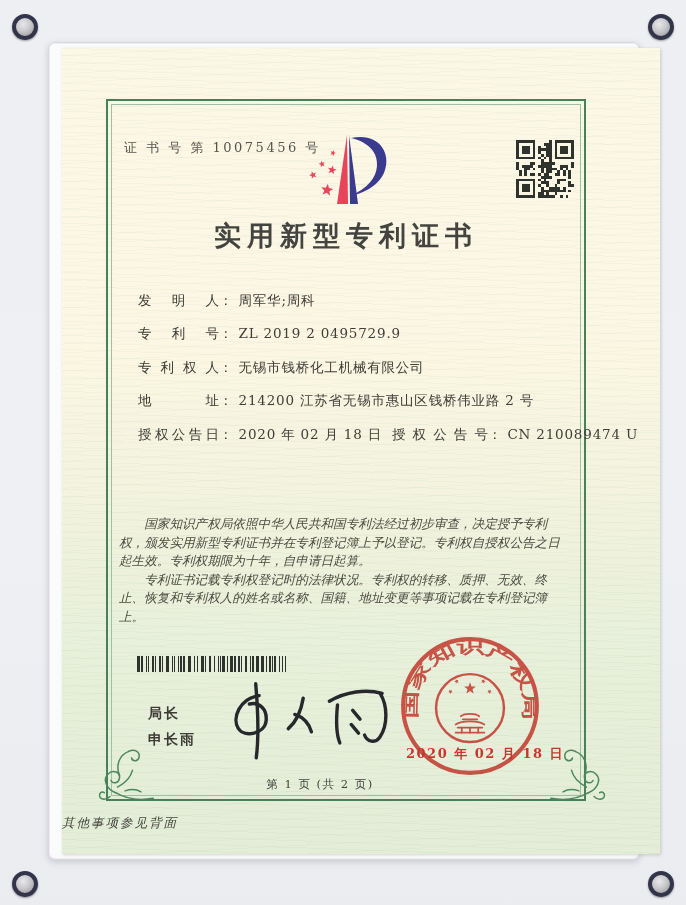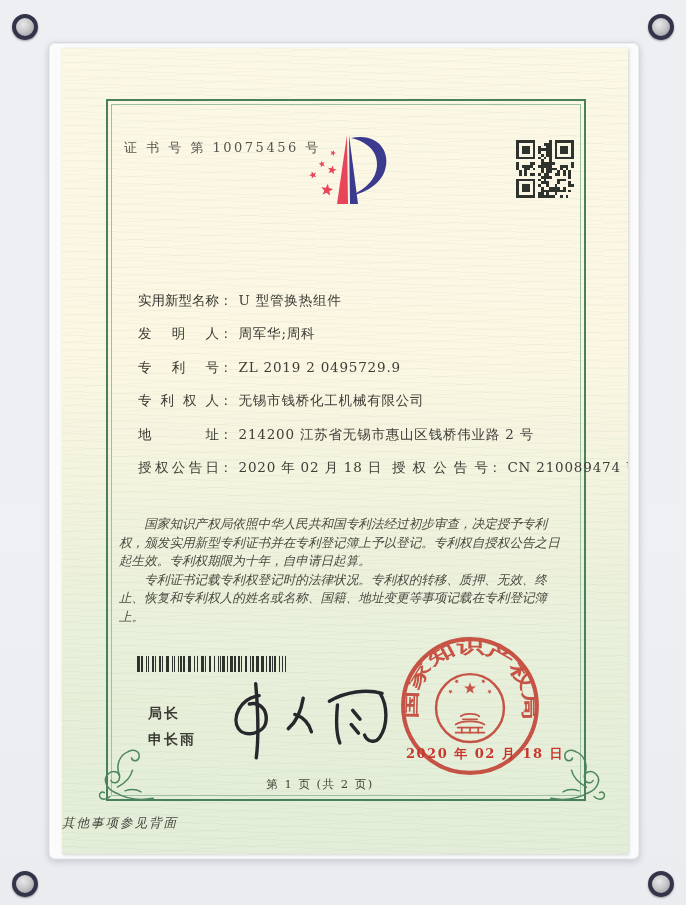--- a/index.html
+++ b/index.html
@@ -26,20 +26,21 @@
   }
   
   .page{
     position:absolute;left:13px;top:5px;width:566px;height:806px;
     background-image:
       repeating-linear-gradient(2deg, rgba(110,160,120,.055) 0 1px, transparent 1px 7px),
       repeating-linear-gradient(-3deg, rgba(110,160,120,.045) 0 1px, transparent 1px 9px),
       linear-gradient(180deg,#fcf8e6 0%,#fbf7e3 38%,#f3f3de 55%,#e9f0db 72%,#e3edd7 100%);
     box-shadow:1px 1px 3px rgba(90,95,85,.25);
     overflow:hidden;
+    padding-left:32px;
   }
   
   .frame{
     position:absolute;left:44px;top:51px;width:480px;height:702px;
     border:2px solid #47805a;box-sizing:border-box;
   }
   .frame-inner{position:absolute;inset:3px;border:1px solid #9cbfa6;}
   .ornament{position:absolute;width:58px;height:62px;color:#4c865e;}
   .ornament svg{width:100%;height:100%;}
   .ornament.left{left:34px;top:694px;}
@@ -353,25 +354,23 @@
         <rect x="8" y="20" width="1" height="1"></rect>
         <rect x="9" y="20" width="1" height="1"></rect>
         <rect x="10" y="20" width="1" height="1"></rect>
         <rect x="11" y="20" width="1" height="1"></rect>
         <rect x="12" y="20" width="1" height="1"></rect>
         <rect x="13" y="20" width="1" height="1"></rect>
         <rect x="16" y="20" width="1" height="1"></rect>
         <rect x="18" y="20" width="1" height="1"></rect>
       </svg>
 
+    <div class="title">实用新型专利证书</div>
 
     <div class="fields">
-      <div class="frow">
-        <span class="flabel">实用新型名称</span><span class="colon">：</span><span class="fvalue">U 型管换热组件</span>
-      </div>
       <div class="frow">
         <span class="flabel">发明人</span><span class="colon">：</span><span class="fvalue">周军华;周科</span>
       </div>
       <div class="frow">
         <span class="flabel">专利号</span><span class="colon">：</span><span class="fvalue">ZL 2019 2 0495729.9</span>
       </div>
       <div class="frow">
         <span class="flabel">专利权人</span><span class="colon">：</span><span class="fvalue">无锡市钱桥化工机械有限公司</span>
       </div>
       <div class="frow">

